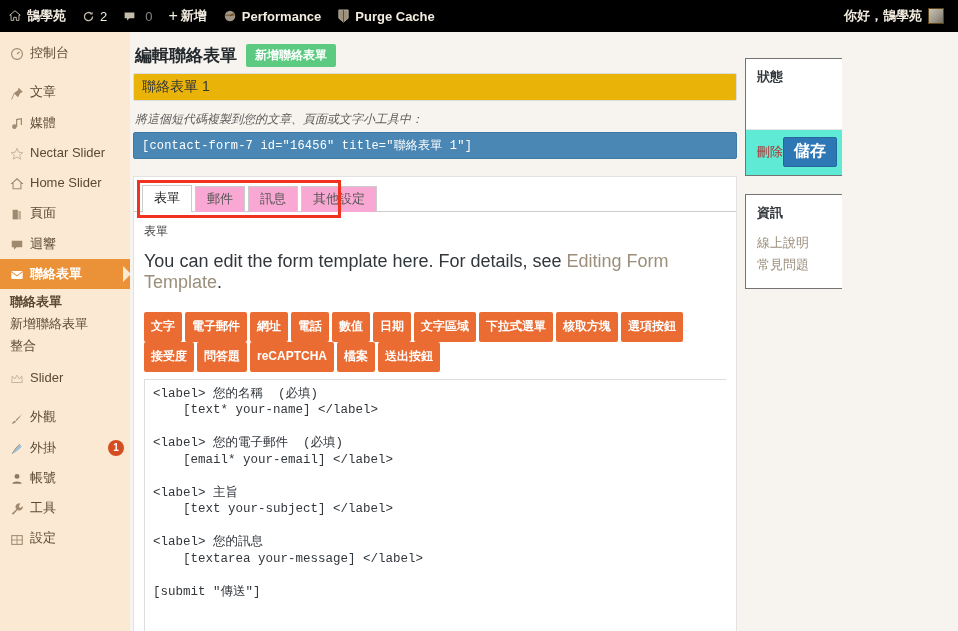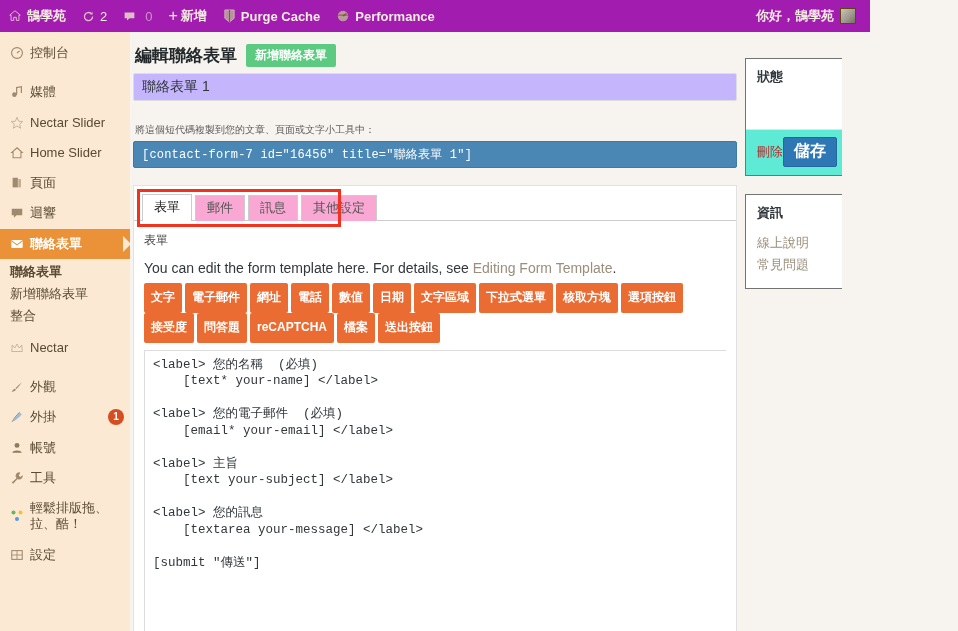--- a/index.html
+++ b/index.html
@@ -9,22 +9,22 @@
     overflow: hidden;
     background: #f7f4ef;
     font-family: "Liberation Sans", "DejaVu Sans", sans-serif;
     font-size: 13px;
     color: #444;
   }
 
   
   #adminbar {
     position: absolute; top: 0; left: 0;
-    width: 870px; height: 32px;
-    background: #a21caf;
+    width: 958px; height: 32px;
+    background: #000000;
     color: #f3e9d8;
     display: flex; align-items: center;
     font-size: 13px;
     z-index: 50;
   }
   .ab-item {
     display: flex; align-items: center;
     height: 32px; padding: 0 8px;
     color: #f3ece0; text-decoration: none;
     white-space: nowrap;
@@ -52,21 +52,21 @@
   
   #sidebar {
     position: absolute; top: 32px; left: 0;
     width: 130px; height: 599px;
     background: #fbe9d4;
     font-size: 13px;
     overflow: hidden;
   }
   .menu-item {
     position: relative;
-    display: flex; align-items: center;
+    display: flex; align-items: flex-end;
     padding: 7px 6px 7px 10px;
     color: #5b4a33;
     text-decoration: none;
     line-height: 1.25;
   }
   .menu-item .mi-icon {
     width: 20px; min-width: 20px;
     text-align: left;
     color: #a08a6e;
     font-size: 12px;
@@ -151,29 +151,30 @@
     border-radius: 2px;
     line-height: 1.2;
   }
   .title-input {
     display: block;
     width: 604px; height: 28px;
     padding: 3px 8px;
     font-size: 14px;
     color: #32373c;
     border: 1px solid #ddd;
-    background: #c4b5fd;
+    background: #eab308;
     border-radius: 2px;
     font-family: "Liberation Sans", sans-serif;
     outline: none;
   }
   .sc-hint {
-    margin: 22px 0 4px 2px;
-    font-size: 10px;
+    margin: 10px 0 4px 2px;
+    font-size: 12px;
     color: #5b5b5b;
+    font-style: italic;
   }
   .sc-box {
     width: 604px;
     background: #4a87b5;
     color: #fff;
     border: 1px solid #3f7aa4;
     padding: 4px 8px;
     font-family: "Liberation Mono", "DejaVu Sans Mono", monospace;
     font-size: 12px;
     letter-spacing: .2px;
@@ -220,23 +221,23 @@
   .redbox {
     position: absolute;
     left: 3px; top: 3px;
     width: 204px; height: 38px;
     border: 3px solid #f0321e;
     pointer-events: none;
   }
   .panel-body { padding: 11px 10px 0 10px; }
   .sec-label { font-size: 12px; color: #444; margin-bottom: 11px; }
   .desc {
-    font-size: 14px;
+    font-size: 18px;
     color: #32373c;
-    margin-bottom: 7px;
+    margin-bottom: 19px;
   }
   .desc a { color: #9b8e7b; text-decoration: none; }
   .tagbtns { margin-bottom: 7px; line-height: 2.05; }
   .tagbtn {
     display: inline-block;
     background: #ea6c32;
     color: #fff;
     font-size: 12px;
     font-weight: bold;
     padding: 2px 7px 3px 7px;
@@ -357,36 +358,36 @@
         </svg>
     </span>
     <span class="ab-num">0</span>
   </a>
   <a class="ab-item bold" href="#">
     <span class="plus-sign">+</span>
     <span>新增</span>
   </a>
   <a class="ab-item bold" href="#">
     <span class="ab-icon">
+      <svg width="14" height="14" viewBox="0 0 16 16">
+          <circle cx="8" cy="8" r="6" fill="#bdb09a"></circle>
+          <path d="M8 8 L12 5" stroke="#7a5820" stroke-width="1.4"></path>
+          <path d="M2.4 7 h11.2" stroke="#7a5820" stroke-width="1"></path>
+        </svg>
+    </span>
+    <span>Performance</span>
+  </a>
+  <a class="ab-item bold" href="#">
+    <span class="ab-icon">
       <svg width="13" height="14" viewBox="0 0 14 15">
           <path d="M2 1 h10 v9 l-5 4 l-5 -4 z" fill="#b9ab93" stroke="#d8cdb9" stroke-width="1"></path>
           <path d="M7 1 v13" stroke="#7a5820" stroke-width="1"></path>
         </svg>
     </span>
     <span>Purge Cache</span>
-  </a>
-  <a class="ab-item bold" href="#">
-    <span class="ab-icon">
-      <svg width="14" height="14" viewBox="0 0 16 16">
-          <circle cx="8" cy="8" r="6" fill="#bdb09a"></circle>
-          <path d="M8 8 L12 5" stroke="#7a5820" stroke-width="1.4"></path>
-          <path d="M2.4 7 h11.2" stroke="#7a5820" stroke-width="1"></path>
-        </svg>
-    </span>
-    <span>Performance</span>
   </a>
   <div class="ab-spacer"></div>
   <a class="ab-item ab-right" href="#">
     <span>你好，鵠學苑</span>
     <span class="ab-avatar"></span>
   </a>
 </div>
 
 <div id="sidebar">
   <div style="height:6px"></div>
@@ -395,20 +396,28 @@
     <span class="mi-icon">
       <svg width="14" height="14" viewBox="0 0 16 16">
           <circle cx="8" cy="8" r="6.2" fill="none" stroke="#a08a6e" stroke-width="1.3"></circle>
           <path d="M8 8 L11 5.5" stroke="#a08a6e" stroke-width="1.3"></path>
         </svg>
     </span>
     <span class="mi-label">控制台</span>
   </a>
   <div class="menu-sep"></div>
 
+  <a class="menu-item" href="#">
+    <span class="mi-icon">
+      <svg width="14" height="14" viewBox="0 0 16 16">
+          <path d="M10 1.5 L14 5.5 L11.5 6.5 L9 11 L5 7 L9.5 4 Z M5 7 L1.8 14.2" fill="#a08a6e" stroke="#a08a6e" stroke-width="1"></path>
+        </svg>
+    </span>
+    <span class="mi-label">文章</span>
+  </a>
   <a class="menu-item" href="#">
     <span class="mi-icon">
       <svg width="14" height="14" viewBox="0 0 16 16">
           <circle cx="5" cy="11" r="2.6" fill="#a08a6e"></circle>
           <path d="M7.6 11 V3 L13 2 V9" fill="none" stroke="#a08a6e" stroke-width="1.4"></path>
         </svg>
     </span>
     <span class="mi-label">媒體</span>
   </a>
   <a class="menu-item" href="#">
@@ -459,21 +468,21 @@
     <a href="#">新增聯絡表單</a>
     <a href="#">整合</a>
   </div>
 
   <a class="menu-item" href="#">
     <span class="mi-icon">
       <svg width="14" height="14" viewBox="0 0 16 16">
           <path d="M2 12 L2.5 4.5 L5.5 8 L8 3.5 L10.5 8 L13.5 4.5 L14 12 Z" fill="none" stroke="#c4b49c" stroke-width="1.1"></path>
         </svg>
     </span>
-    <span class="mi-label">Nectar</span>
+    <span class="mi-label">Slider</span>
   </a>
   <div class="menu-sep"></div>
 
   <a class="menu-item" href="#">
     <span class="mi-icon">
       <svg width="14" height="14" viewBox="0 0 16 16">
           <path d="M13.5 2.2 C12 4 8 7.5 6.4 9 L7.5 10.2 C9 8.6 12.4 4.6 13.5 2.2Z M5.6 9.8 L6.8 11 C5.6 12.6 3.4 13.4 2 13.4 C3.2 12.2 3.6 10.8 5.6 9.8Z" fill="#a08a6e"></path>
         </svg>
     </span>
     <span class="mi-label">外觀</span>
@@ -497,30 +506,20 @@
     </span>
     <span class="mi-label">帳號</span>
   </a>
   <a class="menu-item" href="#">
     <span class="mi-icon">
       <svg width="14" height="14" viewBox="0 0 16 16">
           <path d="M11.8 1.8 A4 4 0 0 0 7.4 8.2 L2 13.2 L3.6 14.6 L8.6 9.2 A4 4 0 0 0 14.4 4.6 L12 6.8 L10 5.4 L11.8 1.8Z" fill="#a08a6e"></path>
         </svg>
     </span>
     <span class="mi-label">工具</span>
-  </a>
-  <a class="menu-item" href="#">
-    <span class="mi-icon">
-      <svg width="14" height="14" viewBox="0 0 16 16">
-          <circle cx="4" cy="4" r="2.3" fill="#6ab45c"></circle>
-          <circle cx="12" cy="4" r="2.3" fill="#f0c040"></circle>
-          <circle cx="8" cy="11.5" r="2.3" fill="#4f9fd4"></circle>
-        </svg>
-    </span>
-    <span class="mi-label">輕鬆排版拖、拉、酷！</span>
   </a>
   <a class="menu-item" href="#">
     <span class="mi-icon">
       <svg width="14" height="14" viewBox="0 0 16 16">
           <rect x="2" y="3" width="12" height="10" fill="none" stroke="#a08a6e" stroke-width="1.2"></rect>
           <path d="M8 3 V13 M2 8 H14" stroke="#a08a6e" stroke-width="1"></path>
         </svg>
     </span>
     <span class="mi-label">設定</span>
   </a>

